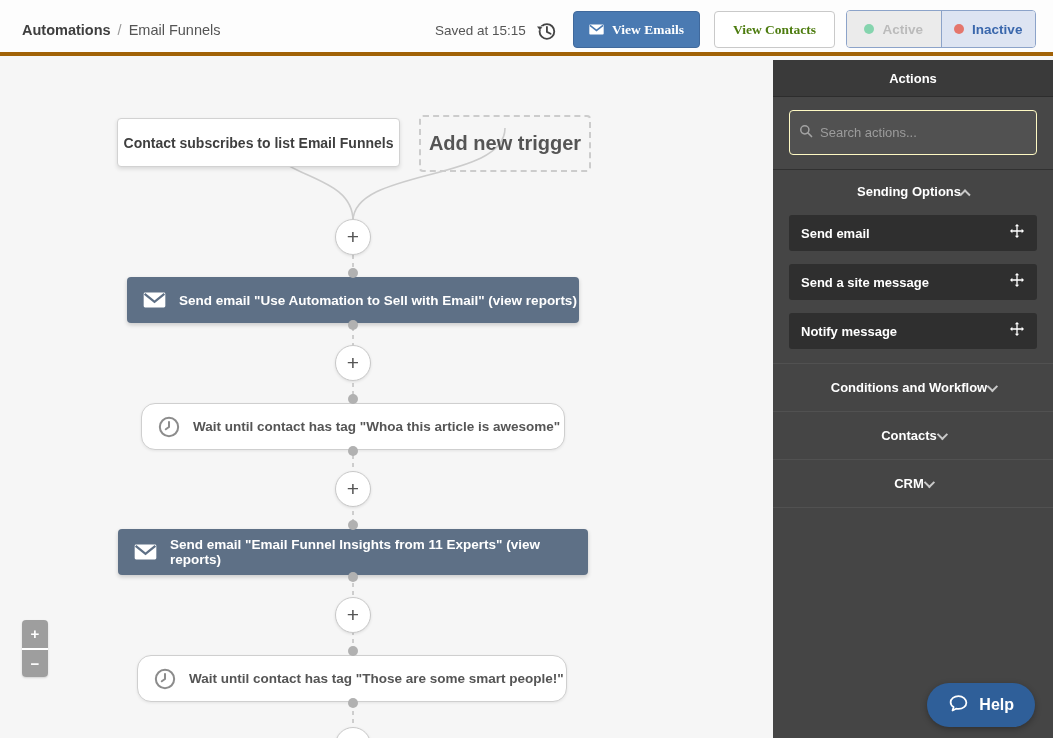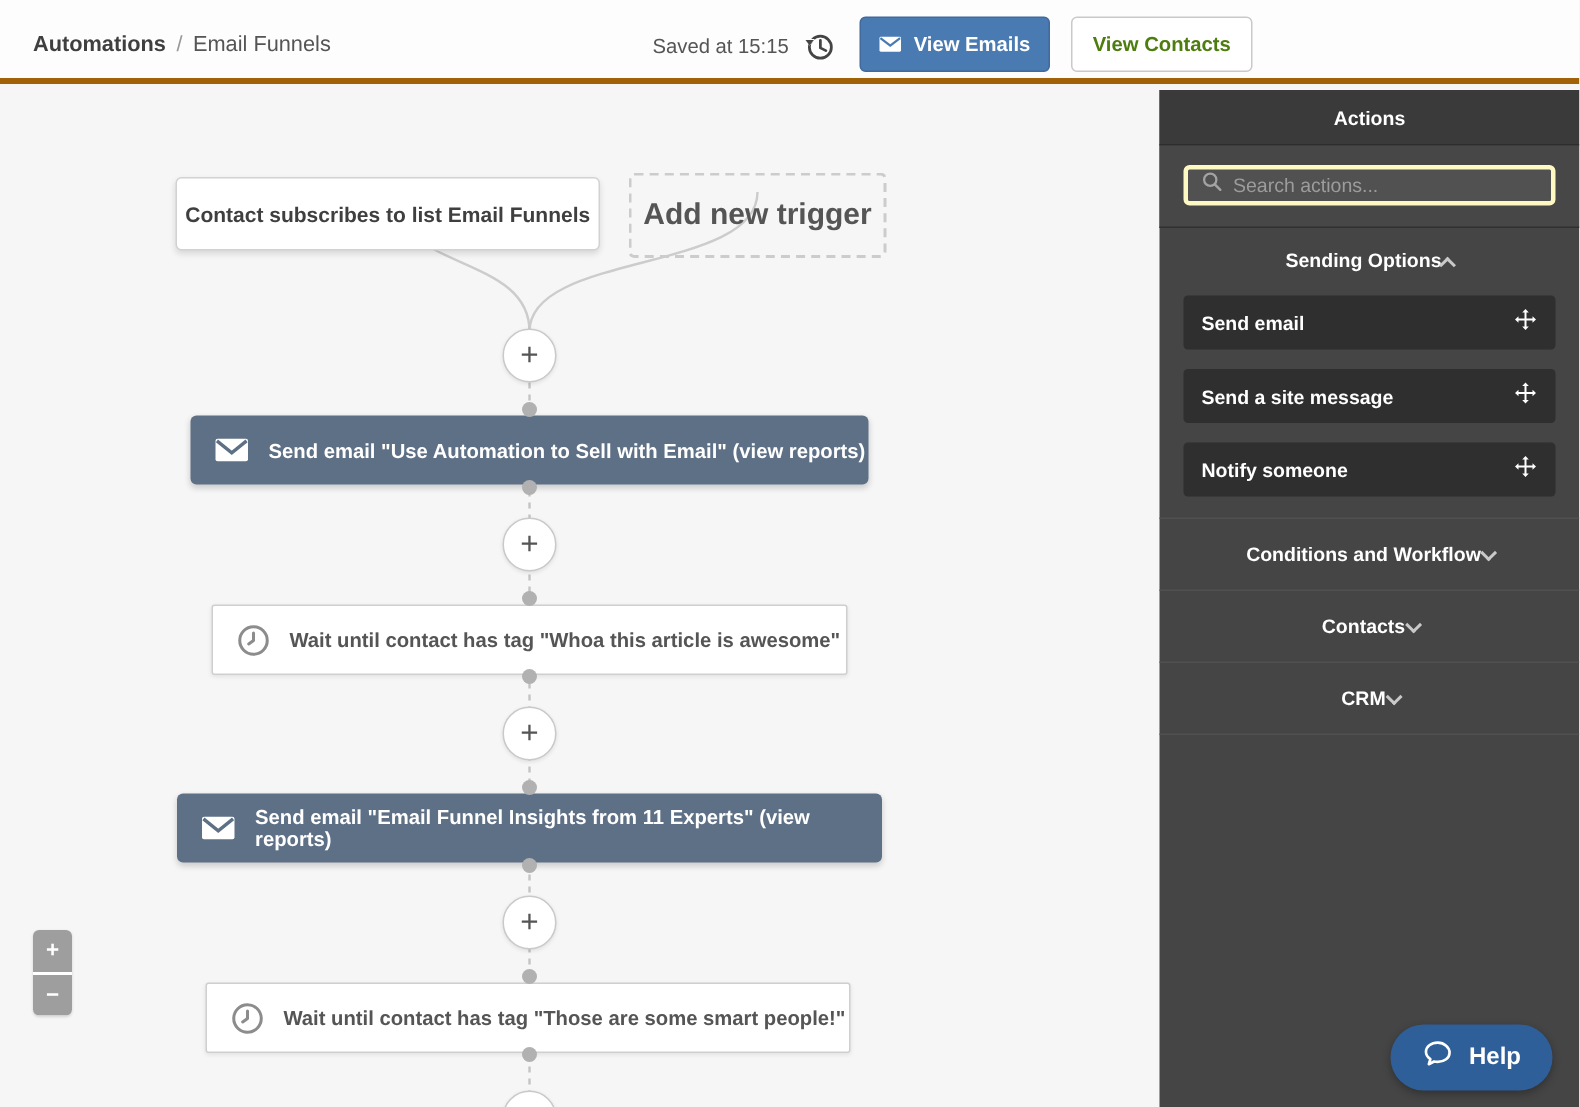--- a/index.html
+++ b/index.html
@@ -8,55 +8,55 @@
   #app { position:relative; width:1053px; height:738px; overflow:hidden; background:#f6f6f6; }
 
   
   .header { position:absolute; left:0; top:0; width:1053px; height:56px; background:#fdfdfd; border-bottom:4px solid #a16207; z-index:10; }
   .breadcrumb { position:absolute; left:22px; top:0; height:60px; display:flex; align-items:center; gap:7px; font-size:14.5px; }
   .crumb-root { font-weight:700; color:#3f3f3f; }
   .crumb-sep { color:#999; }
   .crumb-current { color:#555; }
   .saved-status { position:absolute; left:435px; top:0; height:60px; display:flex; align-items:center; font-size:13.5px; color:#555; }
   .history-btn { position:absolute; left:534px; top:19px; width:24px; height:24px; cursor:pointer; display:flex; align-items:center; justify-content:center; }
-  .btn { position:absolute; top:11px; height:37px; border-radius:4px; display:flex; align-items:center; justify-content:center; gap:8px; font-size:13.5px; font-weight:700; cursor:pointer; }
+  .btn { position:absolute; top:11px; height:37px; border-radius:4px; display:flex; align-items:center; justify-content:center; gap:8px; font-size:13.5px; font-weight:700; cursor:pointer;font-family:Liberation Serif, serif; }
   .btn-view-emails { left:573px; width:127px; background:#4a7ab2; border:1px solid #40699c; color:#fff; }
   .btn-view-contacts { left:714px; width:121px; background:#fff; border:1px solid #c9c9c9; color:#4d7c0f; }
   .toggle-group { position:absolute; left:846px; top:10px; width:190px; height:38px; border:1px solid #8ca3c9; border-radius:4px; overflow:hidden; display:flex; }
   .toggle-seg { flex:1; display:flex; align-items:center; justify-content:center; gap:8px; font-size:13.5px; font-weight:700; cursor:pointer; }
   .toggle-active { background:#ebebeb; color:#bbbbbb; }
   .toggle-inactive { background:#dde4f2; color:#3a67ac; border-left:1px solid #8ca3c9; }
   .status-dot { width:10px; height:10px; border-radius:50%; }
 
   
   .canvas { position:absolute; left:0; top:60px; width:773px; height:678px; background:#f6f6f6; overflow:hidden; }
   .connector-svg { position:absolute; left:0; top:0; z-index:0; }
   .trigger-box { position:absolute; display:flex; align-items:center; justify-content:center; text-align:center; z-index:2; cursor:pointer;margin-top:44px; }
   .trigger-solid { left:117px; top:14px; width:283px; height:49px; background:#fff; border:1px solid #d2d2d2; border-radius:4px; box-shadow:0 2px 4px rgba(0,0,0,.12); font-size:14px; font-weight:700; color:#3f3f3f; }
   .trigger-dashed { left:419px; top:11px; width:172px; height:57px; border:2px dashed #cccccc; border-radius:4px; font-size:20px; font-weight:700; color:#555; }
   .plus-node { position:absolute; left:335px; width:36px; height:36px; background:#fff; border:1px solid #c9c9c9; border-radius:50%; box-shadow:0 1px 3px rgba(0,0,0,.10); display:flex; align-items:center; justify-content:center; font-size:21px; font-weight:400; color:#555; z-index:3; cursor:pointer; line-height:1; padding-bottom:2px; }
   .dot-connector { position:absolute; left:348px; width:10px; height:10px; border-radius:50%; background:#b1b1b1; z-index:3; }
   .flow-node { position:absolute; display:flex; align-items:center; padding-left:16px; gap:13px; z-index:2; cursor:pointer; font-size:13.5px; font-weight:700; }
   .node-email { background:#5e7086; border-radius:4px; color:#fff; box-shadow:0 2px 4px rgba(0,0,0,.18); }
-  .node-wait { background:#fff; border:1px solid #cfcfcf; border-radius:2px; color:#555; box-shadow:0 1px 3px rgba(0,0,0,.08); }
+  .node-wait { background:#fff; border:1px solid #cfcfcf; border-radius:14px; color:#555; box-shadow:0 1px 3px rgba(0,0,0,.08); }
   .node-email-1 { left:127px; top:217px; width:452px; height:46px; }
   .node-wait-1 { left:141px; top:343px; width:424px; height:47px; }
   .node-email-2 { left:118px; top:469px; width:470px; height:46px; }
   .node-wait-2 { left:137px; top:595px; width:430px; height:47px; }
   .node-icon { flex:0 0 auto; display:flex; align-items:center; }
 
   .zoom-ctrl { position:absolute; left:22px; top:560px; width:26px; height:57px; border-radius:4px; overflow:hidden; display:flex; flex-direction:column; z-index:5; box-shadow:0 1px 2px rgba(0,0,0,.15); }
   .zoom-btn { flex:1; background:#9e9e9e; color:#fff; font-size:15px; font-weight:700; display:flex; align-items:center; justify-content:center; cursor:pointer; }
   .zoom-btn-in { border-bottom:2px solid #fff; }
 
   
   .sidebar { position:absolute; left:773px; top:60px; width:280px; height:678px; background:#454545; z-index:6; }
   .sidebar-title { height:37px; background:#3a3a3a; border-bottom:1px solid #2d2d2d; display:flex; align-items:center; justify-content:center; color:#fff; font-size:13px; font-weight:700; }
   .search-area { padding:13px 16px 14px; background:#474747; border-bottom:1px solid #313131; }
-  .search-box { height:27px; background:#515151; border:3px solid #fef9c3; border-radius:4px; display:flex; align-items:center; padding:0 9px; gap:7px; }
+  .search-box { height:45px; background:#515151; border:1px solid #fef9c3; border-radius:4px; display:flex; align-items:center; padding:0 9px; gap:7px; }
   .search-box input { flex:1; background:transparent; border:none; outline:none; color:#ddd; font-size:13px; font-family:inherit; }
   .search-box input::placeholder { color:#9c9c9c; }
   .section-header { height:43px; display:flex; align-items:center; justify-content:center; padding:0 17px; cursor:pointer; }
   .section-label { color:#fff; font-size:13px; font-weight:700; }
   .chevron { width:8px; height:8px; border-right:2px solid #c9c9c9; border-bottom:2px solid #c9c9c9; display:inline-block; }
   .chevron-up { transform:rotate(-135deg) translate(-2px,-2px); }
   .chevron-down { transform:rotate(45deg) translateY(-2px); }
   .items-wrap { padding:2px 16px 14px; }
   .action-item { height:36px; margin-bottom:13px; background:#2f2f2f; border-radius:3px; display:flex; align-items:center; justify-content:space-between; padding:0 12px; cursor:grab; }
   .action-item:last-child { margin-bottom:0; }
@@ -93,20 +93,30 @@
         <svg width="15" height="11" viewBox="0 0 24 17">
             <rect x="0.5" y="0.5" width="23" height="16" rx="1.5" fill="#fff"></rect>
             <polyline points="1.5,2 12,10 22.5,2" fill="none" stroke="#4a7ab2" stroke-width="2.4"></polyline>
           </svg>
       </span>
       <span>View Emails</span>
     </div>
     <div class="btn btn-view-contacts">
       <span>View Contacts</span>
     </div>
+    <div class="toggle-group">
+      <div class="toggle-seg toggle-active">
+        <span class="status-dot" style="background:#85d4ae"></span>
+        <span>Active</span>
+      </div>
+      <div class="toggle-seg toggle-inactive">
+        <span class="status-dot" style="background:#e4766d"></span>
+        <span>Inactive</span>
+      </div>
+    </div>
   </div>
 
   <div class="canvas">
     <svg class="connector-svg" width="773" height="678">
       <path d="M 259 63 C 259 122, 353 108, 353 161" fill="none" stroke="#cccccc" stroke-width="1.6"></path>
       <path d="M 505 68 C 505 122, 353 108, 353 161" fill="none" stroke="#cccccc" stroke-width="1.6"></path>
       <line x1="353" y1="195" x2="353" y2="716" stroke="#c4c4c4" stroke-width="1.6" stroke-dasharray="4 4"></line>
     </svg>
 
     <div class="trigger-box trigger-solid">Contact subscribes to list Email Funnels</div>
@@ -204,21 +214,21 @@
       </div>
       <div class="action-item">
         <span class="action-item-label">Send a site message</span>
         <span>
           <svg width="16" height="16" viewBox="0 0 24 24" fill="#fff">
               <path d="M12 1.5 15.3 5H13v6h6V8.7L22.5 12 19 15.3V13h-6v6h2.3L12 22.5 8.7 19H11v-6H5v2.3L1.5 12 5 8.7V11h6V5H8.7L12 1.5z"></path>
             </svg>
         </span>
       </div>
       <div class="action-item">
-        <span class="action-item-label">Notify someone</span>
+        <span class="action-item-label">Notify message</span>
         <span>
           <svg width="16" height="16" viewBox="0 0 24 24" fill="#fff">
               <path d="M12 1.5 15.3 5H13v6h6V8.7L22.5 12 19 15.3V13h-6v6h2.3L12 22.5 8.7 19H11v-6H5v2.3L1.5 12 5 8.7V11h6V5H8.7L12 1.5z"></path>
             </svg>
         </span>
       </div>
     </div>
 
     <div class="collapsed-section">
       <div class="section-header">

